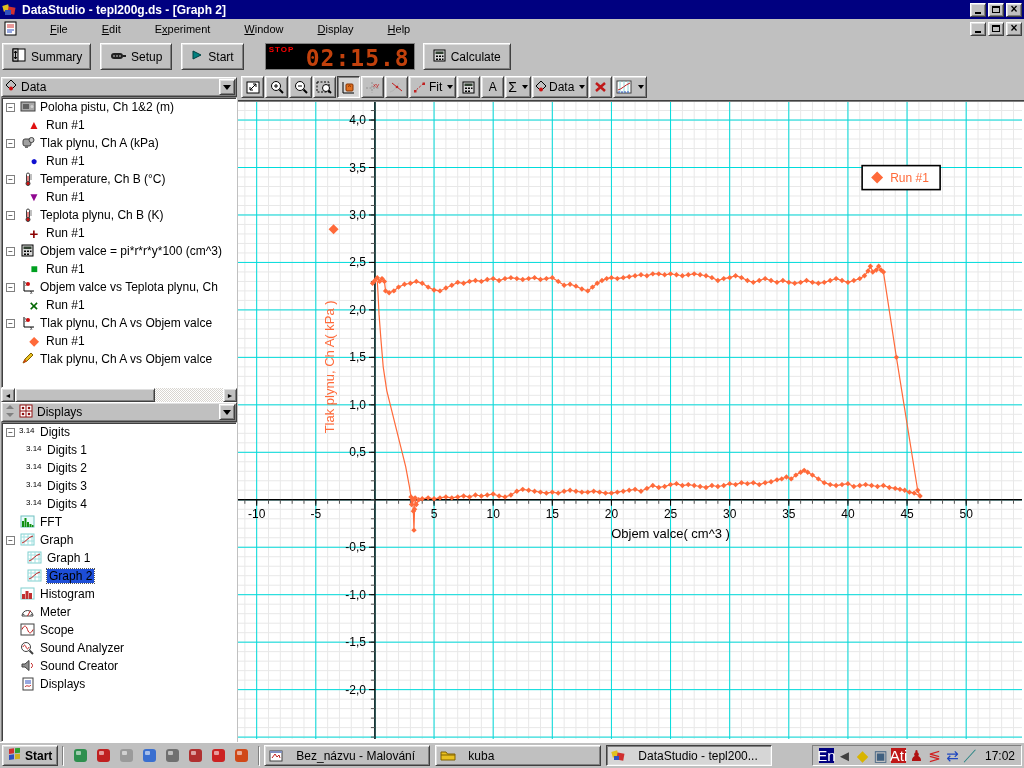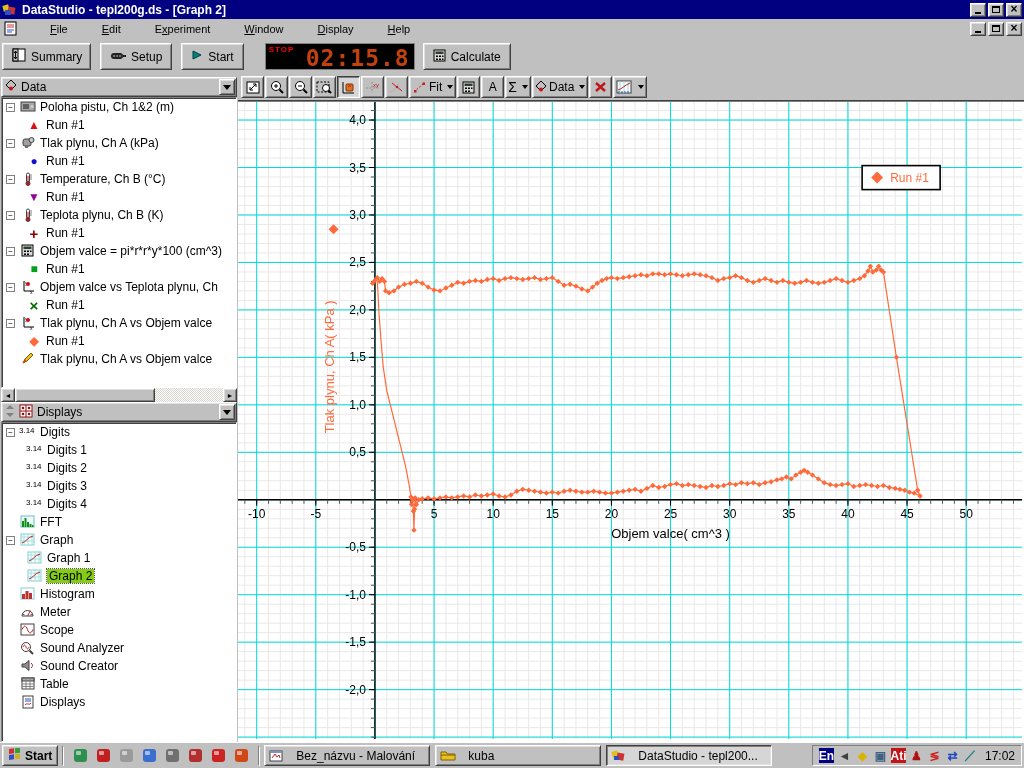--- a/index.html
+++ b/index.html
@@ -42,42 +42,42 @@
   .treebox { background:#fff; overflow:hidden; border:1px solid; border-color:#808080 #fff #fff #808080; box-shadow:inset 1px 1px 0 #404040; }
   #datatree { height:291px; }
   #displaytree { flex:1; }
   .trow { height:18px; display:flex; align-items:center; white-space:nowrap; overflow:hidden; }
   .trow .expander { width:9px; height:9px; border:1px solid #808080; background:#fff; font-size:8px; line-height:7px; text-align:center; margin:0 4px 0 4px; flex:none; }
   .trow .no-exp { width:17px; flex:none; }
   .trow .ticon { width:17px; height:15px; flex:none; display:flex; justify-content:center; margin-right:4px; }
   .trow .lbl { font-size:12px; }
   .trow.child { padding-left:24px; }
   .trow .marker { width:16px; text-align:center; margin-right:4px; flex:none; font-size:12px; font-weight:bold; }
-  .lbl.selected { background:#84cc16; outline:1px dotted #555; padding:0 2px; }
+  .lbl.selected { background:#1d4ed8; outline:1px dotted #555; padding:0 2px; }
   #hscroll { height:14px; display:flex; margin:0; }
   #hscroll .sb-btn { width:14px; height:14px; display:flex; align-items:center; justify-content:center; font-size:7px; }
   #hscroll .sb-track { flex:1; background:repeating-conic-gradient(#d8d5d0 0 25%, #ffffff 0 50%) 0 0/2px 2px; position:relative; }
   #hscroll .sb-thumb { position:absolute; left:0; top:0; width:140px; height:14px; }
 
   #rightpanel { flex:1; display:flex; flex-direction:column; }
   #graphtoolbar { height:27px; display:flex; align-items:center; padding-left:3px; gap:1px; border-bottom:1px solid #404040; }
   .gbtn { height:22px; min-width:23px; display:flex; align-items:center; justify-content:center; padding:0 2px; gap:2px; font-size:12px; }
   .gbtn .dd { width:0; height:0; border-left:3px solid transparent; border-right:3px solid transparent; border-top:4px solid #000; margin-left:3px; }
   #plotwrap { flex:1; background:#fff; border-top:1px solid #808080; }
 
   
   #taskbar { height:26px; border-top:1px solid #fff; display:flex; align-items:center; padding:1px 2px; gap:3px; }
   #startbtn { height:21px; display:flex; align-items:center; padding:0 5px; gap:3px; font-weight:bold; font-size:12px; }
   .tb-divider { width:2px; height:20px; border:1px solid; border-color:#808080 #fff #fff #808080; margin:0 1px; }
   #quicklaunch { display:flex; align-items:center; gap:6px; padding:0 4px; }
   #quicklaunch .ql { width:17px; height:17px; display:flex; align-items:center; justify-content:center; }
   .taskbtn { height:21px; width:166px; display:flex; align-items:center; padding:0 4px; gap:12px; font-size:12px; white-space:nowrap; overflow:hidden; }
   .taskbtn.active { background:#e7e3de; font-weight:normal; }
   #tray { height:21px; margin-left:auto; display:flex; align-items:center; gap:3px; padding:0 6px; border:1px solid; border-color:#808080 #fff #fff #808080; }
-  #tray .tico { width:15px; height:15px; display:flex; align-items:center; justify-content:center; font-size:12px; font-weight:bold; color:#fff; }
+  #tray .tico { width:15px; height:15px; display:flex; align-items:center; justify-content:center; font-size:15px; font-weight:normal; color:#fff; }
   #clock { font-size:12px; margin-left:4px; }
 </style>
 </head>
 <body>
 
 <div id="titlebar">
   <span class="app-icon">
     <svg width="16" height="14">
         <rect x="1" y="2" width="6" height="6" fill="#e0c020" transform="rotate(-15 4 5)"></rect>
         <rect x="6" y="4" width="7" height="7" fill="#d03030" transform="rotate(10 9 7)"></rect>
@@ -464,31 +464,20 @@
         </div>
         <div class="trow">
           <span class="no-exp"></span>
           <span class="ticon">
             <svg width="15" height="13">
               <path d="M2 5 h3 l4 -3.5 V11.5 L5 8 H2 Z" fill="#909090" stroke="#404040"></path>
               <path d="M11 4 C13 5.5 13 7.5 11 9" stroke="#c02020" fill="none"></path>
             </svg>
           </span>
           <span class="lbl">Sound Creator</span>
-        </div>
-        <div class="trow">
-          <span class="no-exp"></span>
-          <span class="ticon">
-            <svg width="14" height="13">
-              <rect x="1" y="1" width="12" height="11" fill="#fff" stroke="#404040"></rect>
-              <rect x="1" y="1" width="12" height="3" fill="#b0b0b0" stroke="#404040"></rect>
-              <path d="M5 1 V12 M9 1 V12 M1 7 H13 M1 9.5 H13" stroke="#808080"></path>
-            </svg>
-          </span>
-          <span class="lbl">Table</span>
         </div>
         <div class="trow">
           <span class="no-exp"></span>
           <span class="ticon">
             <svg width="14" height="14">
               <rect x="2" y="1" width="10" height="12" fill="#fff" stroke="#404040"></rect>
               <path d="M4 4 h6 M4 6 h6" stroke="#3050c0"></path>
               <path d="M4 10 C6 7 8 11 10 8" stroke="#c02020" fill="none"></path>
             </svg>
           </span>

